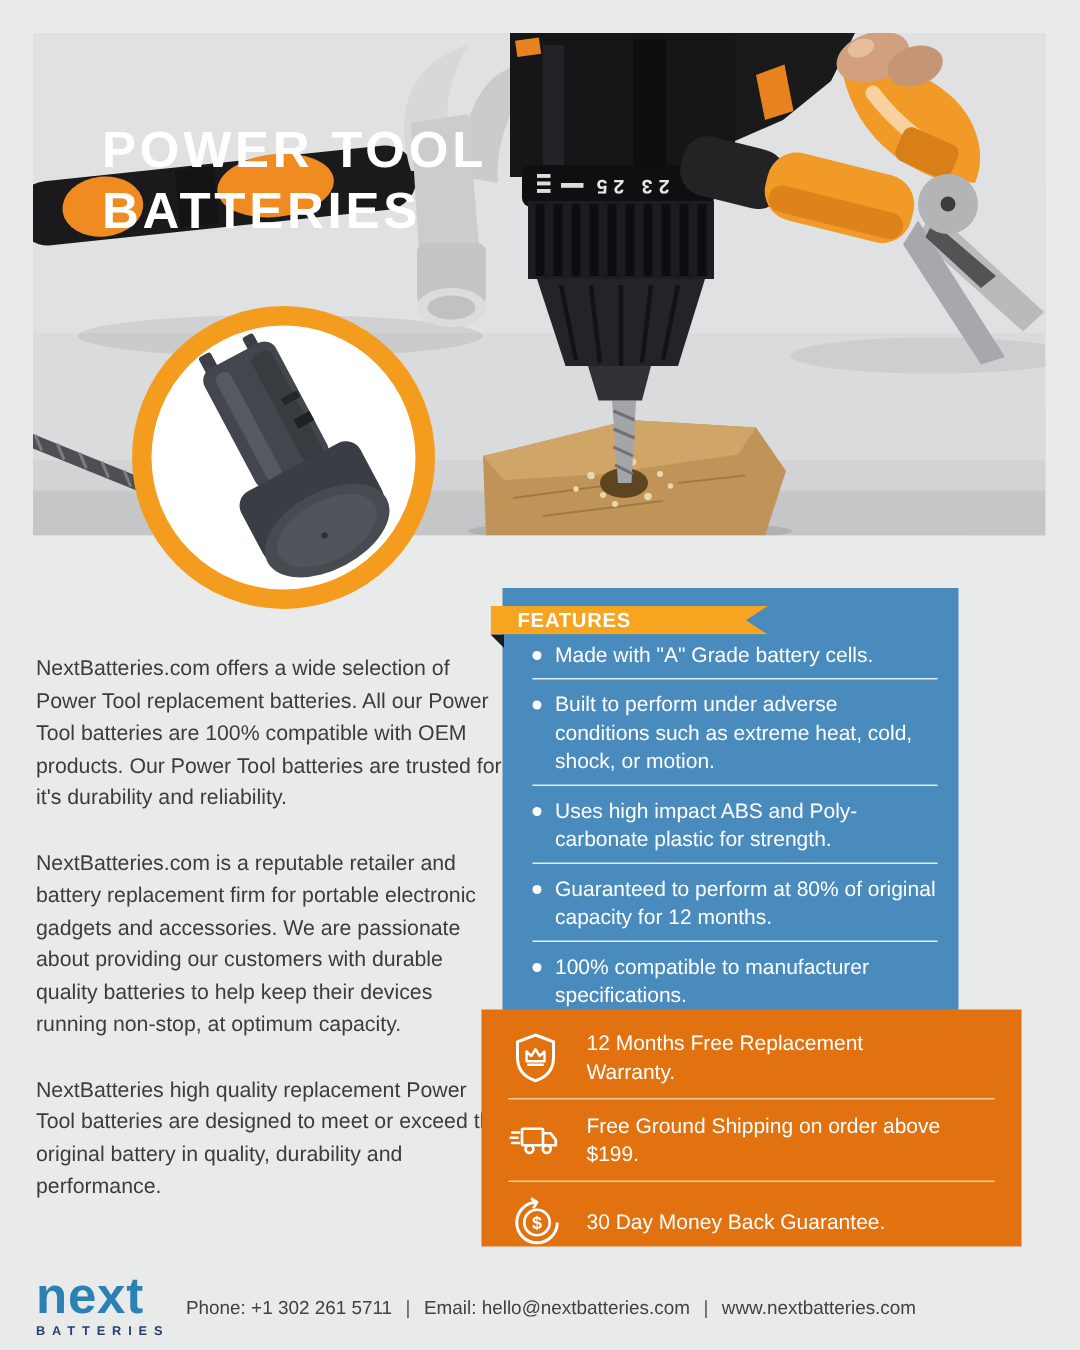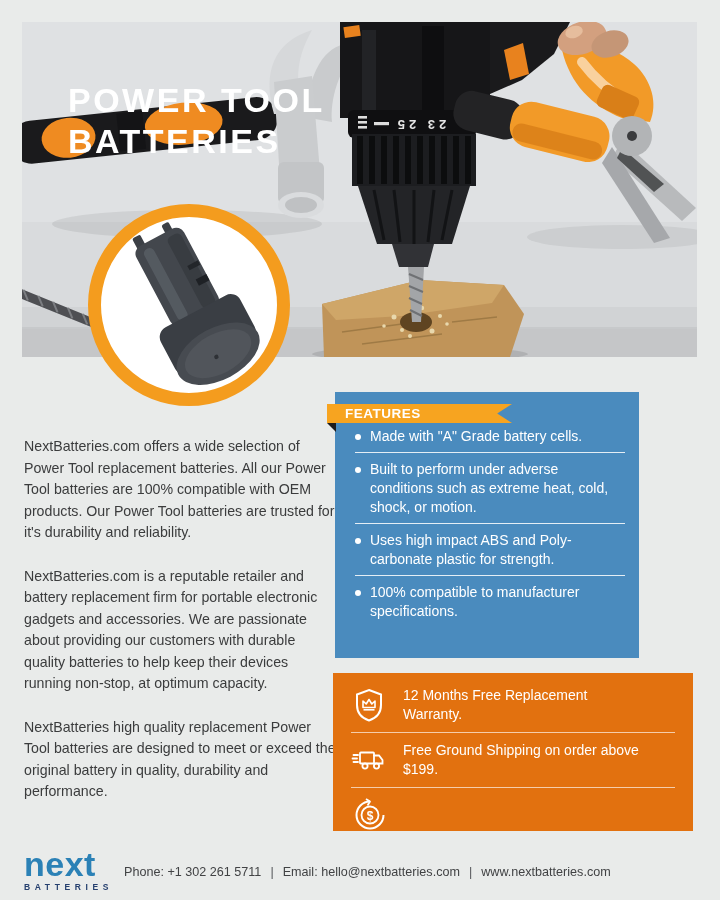--- a/index.html
+++ b/index.html
@@ -31,21 +31,21 @@
           color:#ffffff;font-weight:bold;font-size:13.5px;letter-spacing:0.5px;
           line-height:19px;padding-left:18px;box-sizing:border-box;}
   .ribbon-fold{position:absolute;left:-8px;top:31px;width:0;height:0;
                border-top:9px solid #1c1c1e;border-left:9px solid transparent;}
   .feature-item{display:flex;gap:9px;padding:6.5px 0;color:#ffffff;font-size:14px;line-height:19px;
                 border-bottom:1px solid rgba(255,255,255,0.85);}
   .feature-item:last-child{border-bottom:none;padding-bottom:12px;}
   .bullet{flex:0 0 6px;width:6px;height:6px;border-radius:50%;background:#ffffff;margin-top:7px;}
 
   
-  .benefits-box{position:absolute;left:333px;top:673px;width:360px;height:158px;box-sizing:border-box;
+  .benefits-box{position:absolute;left:321px;top:673px;width:360px;height:158px;box-sizing:border-box;
                 background:#E2710F;padding:5px 18px 17px 18px;overflow:hidden;}
   .benefit-row{display:flex;align-items:center;gap:16px;padding:8px 0;
                border-bottom:1px solid rgba(255,255,255,0.65);}
   .benefit-row:last-child{border-bottom:none;}
   .benefit-icon{flex:0 0 36px;width:36px;height:36px;}
   .benefit-text{color:#ffffff;font-size:14px;line-height:19px;max-width:240px;}
 
   
   .logo{position:absolute;left:24px;top:833px;}
   .logo-primary{color:#2B81B6;font-size:34px;font-weight:bold;line-height:30px;letter-spacing:0.5px;margin-top:16px;}
@@ -205,20 +205,24 @@
     <div class="feature-item">
       <span class="bullet"></span>
       <span>Built to perform under adverse conditions such as extreme heat, cold, shock, or motion.</span>
     </div>
     <div class="feature-item">
       <span class="bullet"></span>
       <span>Uses high impact ABS and Poly-carbonate plastic for strength.</span>
     </div>
     <div class="feature-item">
       <span class="bullet"></span>
+      <span>Guaranteed to perform at 80% of original capacity for 12 months.</span>
+    </div>
+    <div class="feature-item">
+      <span class="bullet"></span>
       <span>100% compatible to manufacturer specifications.</span>
     </div>
   </div>
 
   <div class="benefits-box">
 
     <div class="benefit-row">
       <svg class="benefit-icon" viewBox="0 0 36 36">
         <path d="M18,3 L30,7.5 V18 C30,26 25.5,31 18,33.5 C10.5,31 6,26 6,18 V7.5 Z" fill="none" stroke="#ffffff" stroke-width="2"></path>
         <path d="M12,20.5 L12,14 L15.2,17 L18,12.5 L20.8,17 L24,14 L24,20.5 Z" fill="none" stroke="#ffffff" stroke-width="1.6" stroke-linejoin="round"></path>
@@ -242,20 +246,21 @@
       <span class="benefit-text">Free Ground Shipping on order above $199.</span>
     </div>
 
     <div class="benefit-row">
       <svg class="benefit-icon" viewBox="0 0 36 36">
         <circle cx="19" cy="19" r="8.5" fill="none" stroke="#ffffff" stroke-width="1.8"></circle>
         <path d="M32.5,19 A13.5,13.5 0 1 1 19,5.5" fill="none" stroke="#ffffff" stroke-width="2"></path>
         <polyline points="15,3 19,5.5 16.5,9.5" fill="none" stroke="#ffffff" stroke-width="1.8" stroke-linejoin="round"></polyline>
         <text x="19" y="23.5" text-anchor="middle" font-size="12" font-weight="bold" fill="#ffffff">$</text>
       </svg>
+      <span class="benefit-text">30 Day Money Back Guarantee.</span>
     </div>
 
   </div>
 
   <div class="logo">
     <div class="logo-primary">next</div>
     <div class="logo-secondary">BATTERIES</div>
   </div>
 
   <div class="contact">

